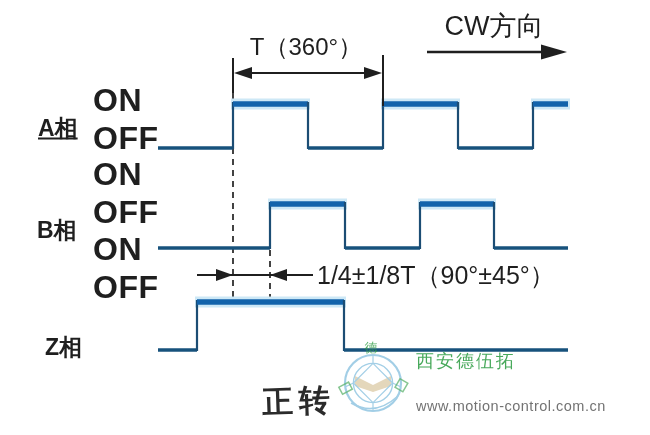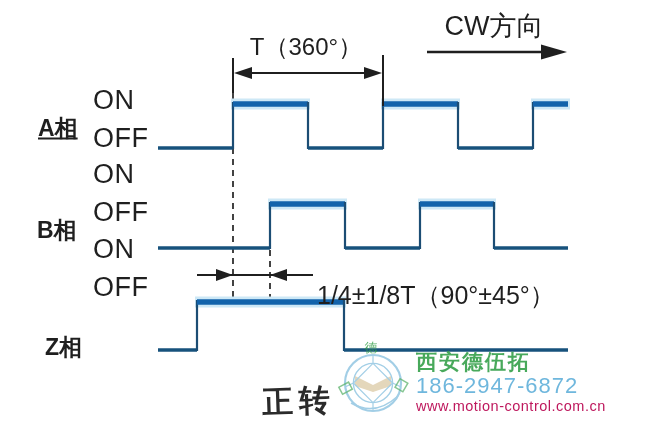--- a/index.html
+++ b/index.html
@@ -3,29 +3,29 @@
 <meta charset="utf-8">
 <style>
   html,body{margin:0;padding:0;background:#fff;}
   .stage{
     position:relative;width:650px;height:428px;background:#ffffff;
     font-family:"Liberation Sans","DejaVu Sans",sans-serif;overflow:hidden;
   }
   .stage svg{position:absolute;left:0;top:0;}
   .lbl{position:absolute;transform:translateY(-50%);color:#1f1f1f;white-space:nowrap;line-height:1;}
   .center{transform:translate(-50%,-50%);}
-  .lvl{font-size:27px;font-weight:400;letter-spacing:.5px;}
+  .lvl{font-size:32px;font-weight:700;letter-spacing:.5px;}
   .sig{font-size:23px;font-weight:700;}
   .period{font-size:24px;font-weight:500;}
   .cw{font-size:27px;font-weight:400;}
-  .phase{font-size:25px;font-weight:500;margin-top:20px;}
+  .phase{font-size:25px;font-weight:500;}
   .rot{font-size:31px;font-weight:600;color:#2b2b2b;transform:translate(-50%,-50%) rotate(-2deg);letter-spacing:6px;}
-  .wm-company{font-size:21px;font-weight:700;color:#35a04a;opacity:.9;letter-spacing:2px;}
+  .wm-company{font-size:18px;font-weight:400;color:#35a04a;opacity:.9;letter-spacing:2px;}
   .wm-phone{font-size:22px;font-weight:500;color:#6fb7dd;letter-spacing:1px;}
-  .wm-url{font-size:14.5px;color:#be185d;letter-spacing:.5px;}
+  .wm-url{font-size:14.5px;color:#737373;letter-spacing:.5px;}
   .wm-char{font-size:13px;color:#35a04a;opacity:.85;}
 </style>
 </head>
 <body>
 
 <div class="stage">
 
   <svg id="canvas" width="650" height="435" viewBox="0 0 650 435">
       <g>
         <line x1="233" y1="93" x2="233" y2="300" stroke="#2f2f2f" stroke-width="1.8" stroke-linecap="butt" stroke-dasharray="6 5"></line>
@@ -115,15 +115,14 @@
   <div class="lbl sig" style="left:38px;top:128px;text-decoration:underline;">A相</div>
   <div class="lbl sig" style="left:37px;top:230px;">B相</div>
   <div class="lbl sig" style="left:45px;top:347px;">Z相</div>
 
   <div class="lbl phase" style="left:317px;top:275px;">1/4±1/8T（90°±45°）</div>
 
   <div class="lbl rot" style="left:299px;top:401px;">正转</div>
 
   <div class="lbl wm-char center" style="left:371px;top:347px;">德</div>
   <div class="lbl wm-company" style="left:416px;top:361px;">西安德伍拓</div>
-  <div class="lbl wm-phone" style="left:416px;top:386px;">186-2947-6872</div>
   <div class="lbl wm-url" style="left:416px;top:406px;">www.motion-control.com.cn</div>
 </div>
 
 </body></html>

